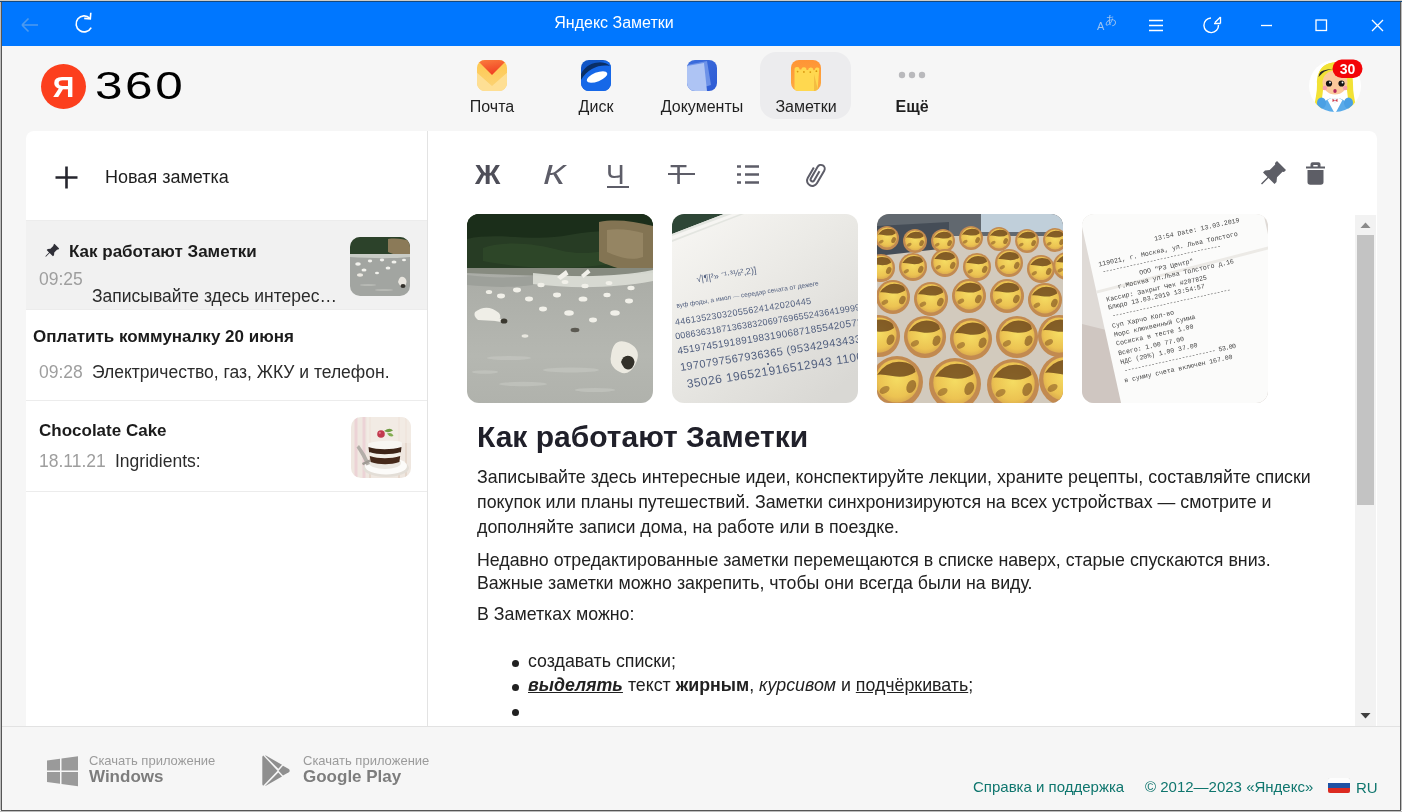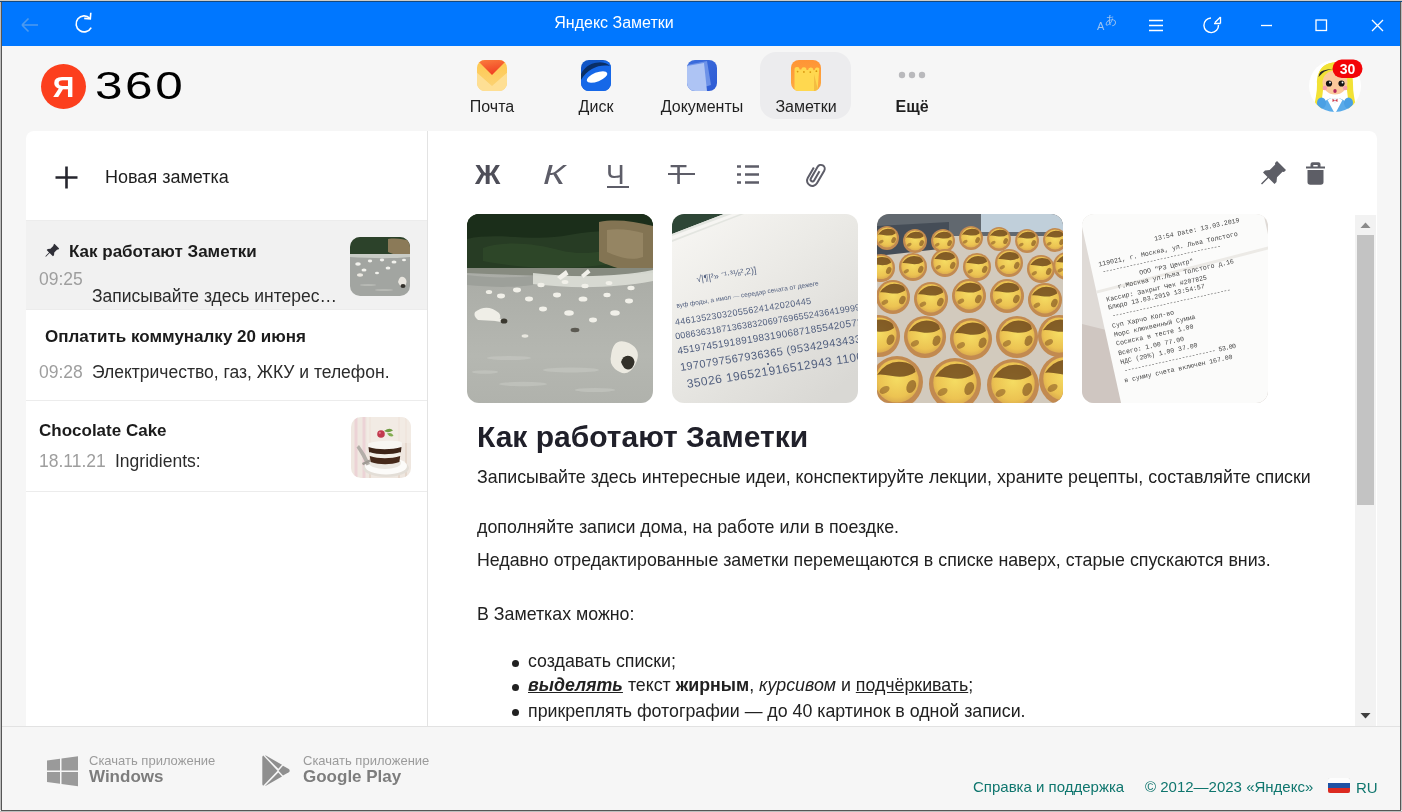--- a/index.html
+++ b/index.html
@@ -263,21 +263,21 @@
       <circle cx="28.8" cy="15.8" r="1.1" fill="#e8768a"></circle>
       <path d="M33 14 q6 -4 9 -0.5 q-5 3 -9 0.5" fill="#6f9c42"></path>
       <path d="M36 16.5 q5 -1.5 6.5 2.5 q-4 1.5 -6.5 -2.5" fill="#82ad50"></path>
       <path d="M8 28 q7 9 11 19 l-3.5 1.5 q-5 -11 -10 -18 z" fill="#b3aea8"></path>
       <path d="M11 46 l7.5 -3.5 l1 2.2 l-7.5 3.5 z" fill="#a09b95"></path>
     </svg>
   </div>
   <div class="abs note-title" style="left:69px;top:243px;">Как работают Заметки</div>
   <div class="abs note-line2 note-time" style="left:39px;top:270px;">09:25</div>
   <div class="abs note-line2" style="left:92px;top:287px;">Записывайте здесь интерес…</div>
-  <div class="abs note-title" style="left:45px;top:328px;">Оплатить коммуналку 20 июня</div>
+  <div class="abs note-title" style="left:33px;top:328px;">Оплатить коммуналку 20 июня</div>
   <div class="abs note-line2 note-time" style="left:39px;top:363px;">09:28</div>
   <div class="abs note-line2" style="left:92px;top:363px;">Электричество, газ, ЖКУ и телефон.</div>
   <div class="abs note-title" style="left:39px;top:422px;">Chocolate Cake</div>
   <div class="abs note-line2 note-time" style="left:39px;top:452px;">18.11.21</div>
   <div class="abs note-line2" style="left:115px;top:452px;">Ingridients:</div>
 
   <div class="abs toolbtn" style="left:475px;top:161px;font-weight:bold;color:#4e4e58;">Ж</div>
   <div class="abs toolbtn" style="left:543px;top:161px;font-style:italic;transform:scaleX(1.35);transform-origin:left bottom;">К</div>
   <div class="abs toolbtn" style="left:606px;top:161px;">Ч</div>
   <div class="abs" style="left:607px;top:186px;width:22px;height:2.2px;background:#5d5d68;"></div>
@@ -458,29 +458,30 @@
         <text x="28" y="137">НДС (20%)           1.00    37.00</text>
         <text x="30" y="146" letter-spacing="-0.5">--------------------------- 53.00</text>
         <text x="28" y="156">в сумму счета включен      167.00</text>
       </g>
     </g>
   </svg>
   </div>
 
   <h1 class="note" style="line-height:30px;">Как работают Заметки</h1>
   <div class="body-line" style="top:468px;">Записывайте здесь интересные идеи, конспектируйте лекции, храните рецепты, составляйте списки</div>
+  <div class="body-line" style="top:493px;">покупок или планы путешествий. Заметки синхронизируются на всех устройствах — смотрите и</div>
   <div class="body-line" style="top:551px;">Недавно отредактированные заметки перемещаются в списке наверх, старые спускаются вниз.</div>
   <div class="body-line" style="top:518px;">дополняйте записи дома, на работе или в поездке.</div>
+  <div class="body-line" style="top:574px;">Важные заметки можно закрепить, чтобы они всегда были на виду.</div>
   <div class="body-line" style="top:605px;">В Заметках можно:</div>
   <div class="abs bullet-dot" style="left:512px;top:660px;"></div>
   <div class="body-line" style="left:528px;top:652px;">создавать списки;</div>
   <div class="abs bullet-dot" style="left:512px;top:684px;"></div>
   <div class="body-line" style="left:528px;top:676px;"><b><i><u>выделять</u></i></b> текст <b>жирным</b>, <i>курсивом</i> и <u>подчёркивать</u>;</div>
   <div class="abs bullet-dot" style="left:512px;top:709px;"></div>
-  <div class="body-line" style="left:528px;top:702px;">прикреплять фотографии — до 40 картинок в одной записи.</div>
 
   <div class="abs" style="left:1355px;top:215px;width:21px;height:512px;background:#f2f2f2;"></div>
   <div class="abs" style="left:1357px;top:235px;width:17px;height:270px;background:#c3c3c3;"></div>
   <svg class="abs" style="left:1355px;top:215px;" width="21" height="512" viewBox="0 0 21 512">
     <path d="M5.5 13 L10.5 7.5 L15.5 13 Z" fill="#8a8a8a"></path>
     <path d="M5.5 498 L10.5 503.5 L15.5 498 Z" fill="#3f3f3f"></path>
   </svg>
 
   <div class="abs" id="footer-line"></div>
   <svg class="abs" style="left:47px;top:756px;" width="31" height="31" viewBox="0 0 31 31">

